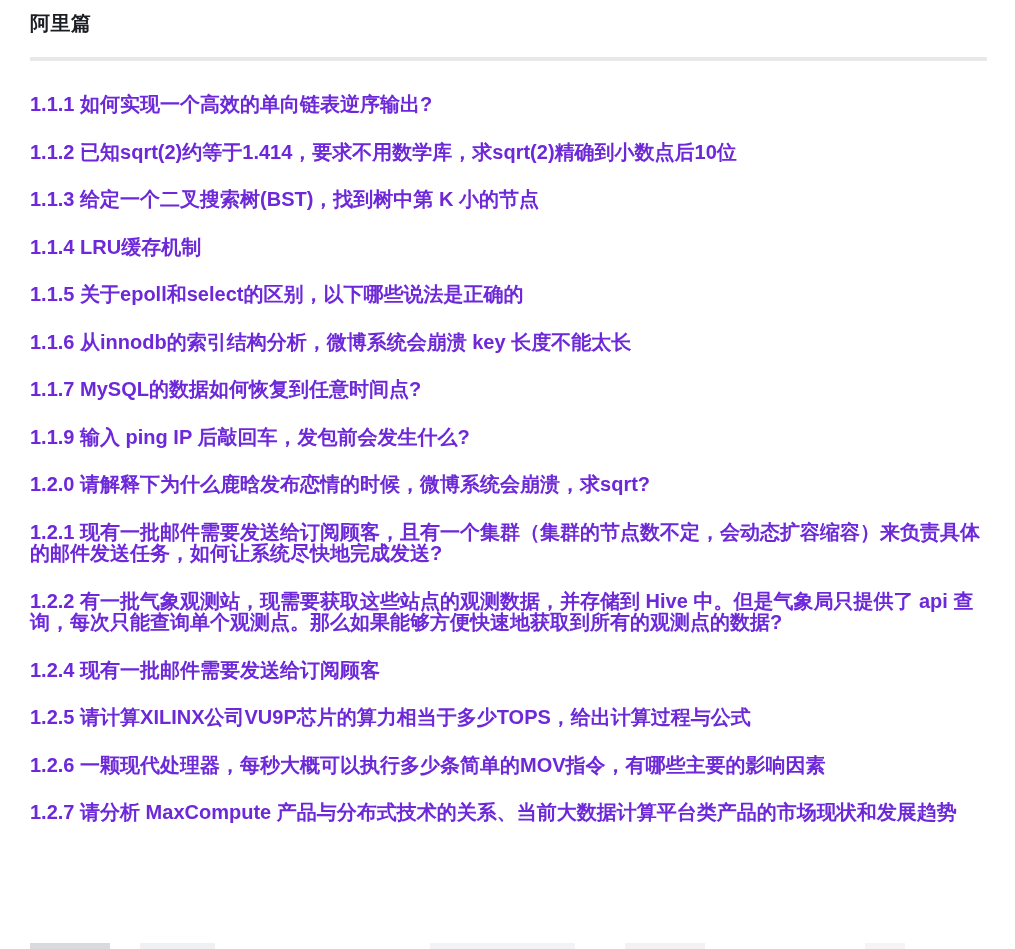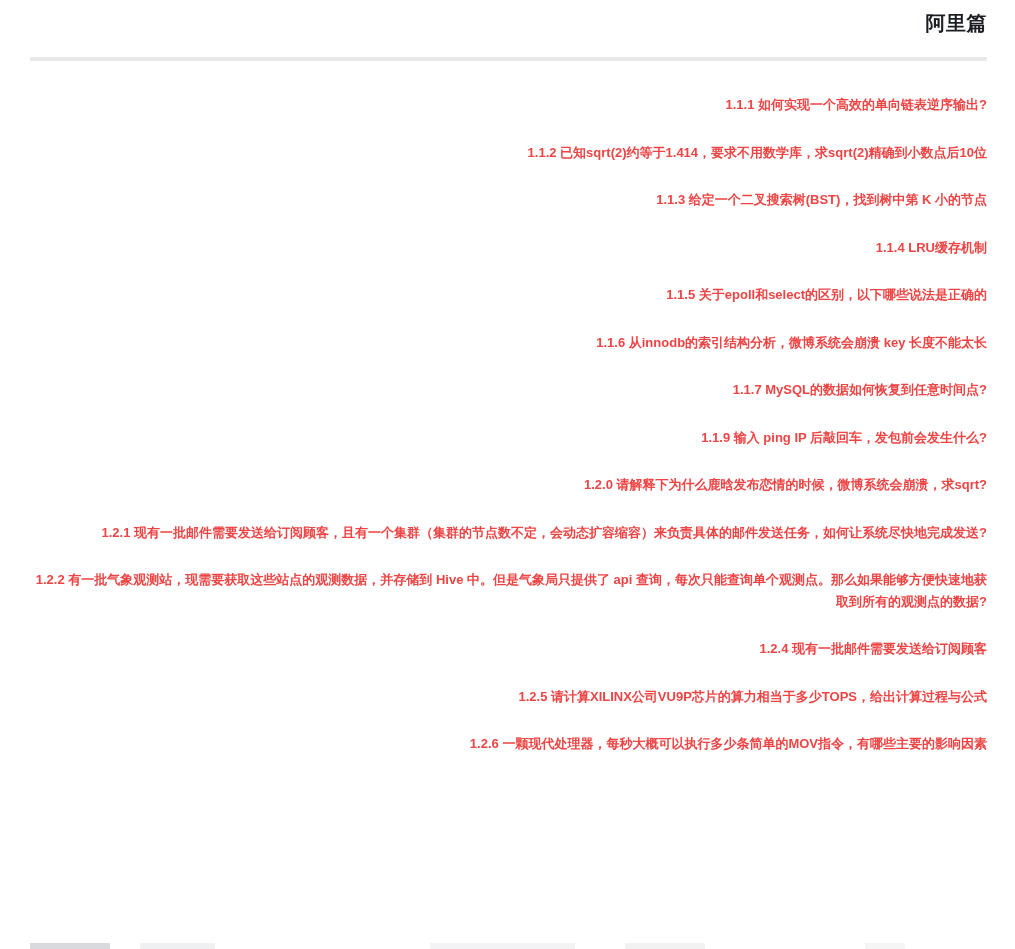--- a/index.html
+++ b/index.html
@@ -11,21 +11,20 @@
     width: 1015px;
     height: 949px;
     overflow: hidden;
     font-family: "Liberation Sans", "DejaVu Sans", sans-serif;
     color: #1f2329;
     position: relative;
   }
   .doc {
     padding: 12px 28px 0 30px;
     width: 957px;
-    text-align: right;
   }
   .doc-title {
     margin: 0;
     font-size: 20px;
     line-height: 23px;
     font-weight: 700;
     color: #1b1f24;
     letter-spacing: 0.5px;
   }
   .divider {
@@ -34,24 +33,24 @@
     border: none;
     margin: 22px 0 0 0;
     border-radius: 1px;
   }
   .question-list {
     margin: 0;
     padding: 0;
   }
   .question-list p {
     margin: 26px 0 0 0;
-    font-size: 13px;
+    font-size: 20px;
     line-height: 21.5px;
     font-weight: 700;
-    color: #ef4444;
+    color: #6d28d9;
     word-break: break-word;
   }
   .question-list p:first-child {
     margin-top: 33px;
   }
   
   .clipped-next-row {
     position: absolute;
     left: 30px;
     right: 27px;
@@ -81,16 +80,17 @@
     <p>1.1.5 关于epoll和select的区别，以下哪些说法是正确的</p>
     <p>1.1.6 从innodb的索引结构分析，微博系统会崩溃 key 长度不能太长</p>
     <p>1.1.7 MySQL的数据如何恢复到任意时间点?</p>
     <p>1.1.9 输入 ping IP 后敲回车，发包前会发生什么?</p>
     <p>1.2.0 请解释下为什么鹿晗发布恋情的时候，微博系统会崩溃，求sqrt?</p>
     <p>1.2.1 现有一批邮件需要发送给订阅顾客，且有一个集群（集群的节点数不定，会动态扩容缩容）来负责具体的邮件发送任务，如何让系统尽快地完成发送?</p>
     <p>1.2.2 有一批气象观测站，现需要获取这些站点的观测数据，并存储到 Hive 中。但是气象局只提供了 api 查询，每次只能查询单个观测点。那么如果能够方便快速地获取到所有的观测点的数据?</p>
     <p>1.2.4 现有一批邮件需要发送给订阅顾客</p>
     <p>1.2.5 请计算XILINX公司VU9P芯片的算力相当于多少TOPS，给出计算过程与公式</p>
     <p>1.2.6 一颗现代处理器，每秒大概可以执行多少条简单的MOV指令，有哪些主要的影响因素</p>
+    <p>1.2.7 请分析 MaxCompute 产品与分布式技术的关系、当前大数据计算平台类产品的市场现状和发展趋势</p>
   </div>
 </div>
 
 <div class="clipped-next-row"></div>
 
 </body></html>

